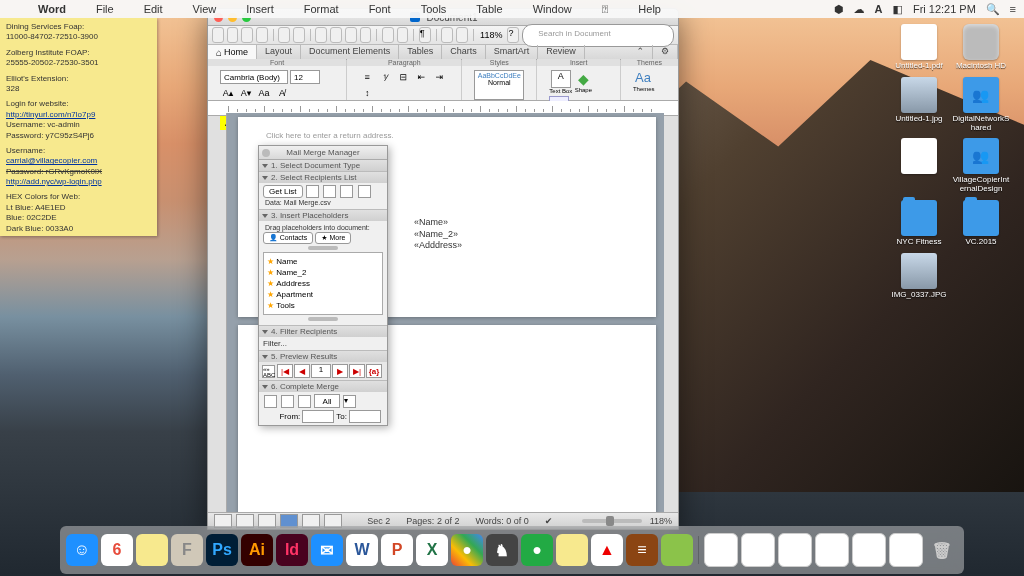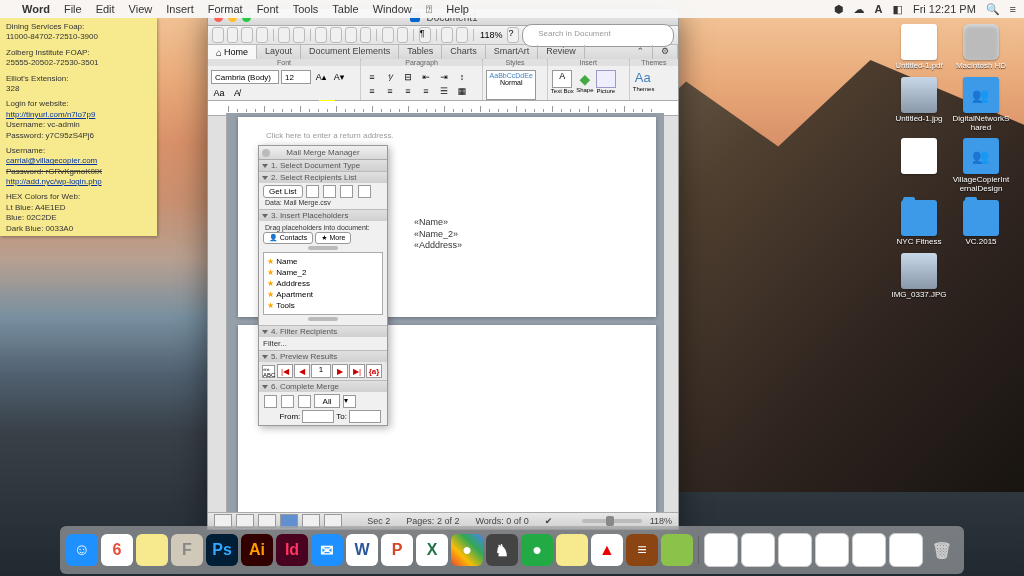--- a/index.html
+++ b/index.html
@@ -1,20 +1,20 @@
 <!DOCTYPE html>
 <html><head>
 <meta charset="utf-8">
 <style>
 html,body{margin:0;padding:0;width:1024px;height:576px;overflow:hidden;font-family:"Helvetica Neue",Arial,sans-serif;font-size:10px;background:#000}
 .desktop{position:absolute;inset:0;background:linear-gradient(180deg,#f4c89a 0%,#e8a878 15%,#d89068 25%,#c89070 35%,#b8a090 45%,#7890a0 55%,#506070 65%,#384048 75%,#202830 100%)}
 .mountain{position:absolute;right:0;top:60px;width:60%;height:75%;background:linear-gradient(135deg,#a89888 0%,#706050 20%,#504030 40%,#302520 70%,#181410 100%);clip-path:polygon(0% 30%,15% 10%,30% 25%,45% 5%,60% 20%,75% 0%,100% 15%,100% 100%,0% 100%)}
 
 .menubar{position:absolute;top:0;left:0;right:0;height:18px;background:rgba(248,248,248,.95);display:flex;align-items:center;padding:0 8px;font-size:11px;color:#333;z-index:100}
-.menubar .menu-item{margin-right:14px;cursor:default}
+.menubar .menu-item{margin-right:30px;cursor:default}
 .menubar .menu-item.bold{font-weight:700}
 .menubar .spacer{flex:1}
 .menubar .rsi{margin-left:10px;font-size:11px}
 
 .sticky{position:absolute;top:18px;left:0;width:145px;height:210px;background:#f7e98e;font-size:8px;padding:4px 6px;color:#333;box-shadow:1px 1px 3px rgba(0,0,0,.3);z-index:20}
 .sticky a{color:#0033A0;text-decoration:underline}
 .sticky .line{line-height:1.3}
 .sticky .sp{margin-top:5px}
 .sticky .strike{text-decoration:line-through}
 
@@ -38,21 +38,21 @@
 .toolbar1{height:18px;background:linear-gradient(#f4f4f4,#e4e4e4);border-bottom:1px solid #bbb;display:flex;align-items:center;padding:0 4px;gap:3px}
 .tb-btn{width:18px;height:14px;background:#f0f0f0;border:1px solid #bbb;border-radius:3px}
 .tb-sep{width:1px;height:12px;background:#bbb;margin:0 2px}
 .search{flex:0 0 120px;height:13px;background:#fff;border:1px solid #999;border-radius:10px;margin-left:auto;font-size:8px;padding:4px 15px;color:#999;display:flex;align-items:flex-start}
 .ribbon-tabs{height:14px;background:linear-gradient(#e8e8e8,#d8d8d8);display:flex;border-bottom:1px solid #aaa}
 .rtab{padding:1px 8px;font-size:9px;color:#444;border-right:1px solid #bbb;cursor:default}
 .rtab.active{background:#f8f8f8;color:#000}
 .rtab.home{display:flex;align-items:center;gap:2px}
 .rtab.home:before{content:"⌂";font-size:10px}
 .ribbon{height:40px;background:#f0f0f0;border-bottom:1px solid #aaa;display:flex;position:relative}
-.rgroup{border-right:1px solid #ccc;padding:1px 3px;display:flex;flex-direction:column;position:relative}
+.rgroup{border-right:1px solid #ccc;padding:1px 12px;display:flex;flex-direction:column;position:relative}
 .rgroup .ghdr{position:absolute;top:-1px;left:0;right:0;font-size:7px;color:#666;text-align:center;background:#e0e0e0;padding:0 2px}
 .rgroup .gbody{margin-top:9px;display:flex;gap:2px;align-items:center;flex-wrap:wrap}
 .fontsel{width:60px;height:12px;background:#fff;border:1px solid #999;font-size:8px;padding:0 3px;display:flex;align-items:center}
 .sizesel{width:22px;height:12px;background:#fff;border:1px solid #999;font-size:8px;padding:0 3px;display:flex;align-items:center}
 .fmtbtn{width:14px;height:12px;border:1px solid transparent;display:inline-flex;align-items:center;justify-content:center;font-size:9px}
 .stylebox{width:46px;height:26px;background:#fff;border:1px solid #999;font-size:7px;padding:1px;text-align:center;overflow:hidden}
 .ruler{height:14px;background:#fff;border-bottom:1px solid #aaa;position:relative}
 .ruler .rmark{position:absolute;top:8px;width:1px;height:3px;background:#999}
 .page-area{position:absolute;top:104px;left:18px;right:14px;bottom:16px;background:#95a0ab;overflow:hidden}
 .vruler{position:absolute;left:-14px;top:0;width:14px;bottom:0;background:#fff;border-right:1px solid #aaa}

